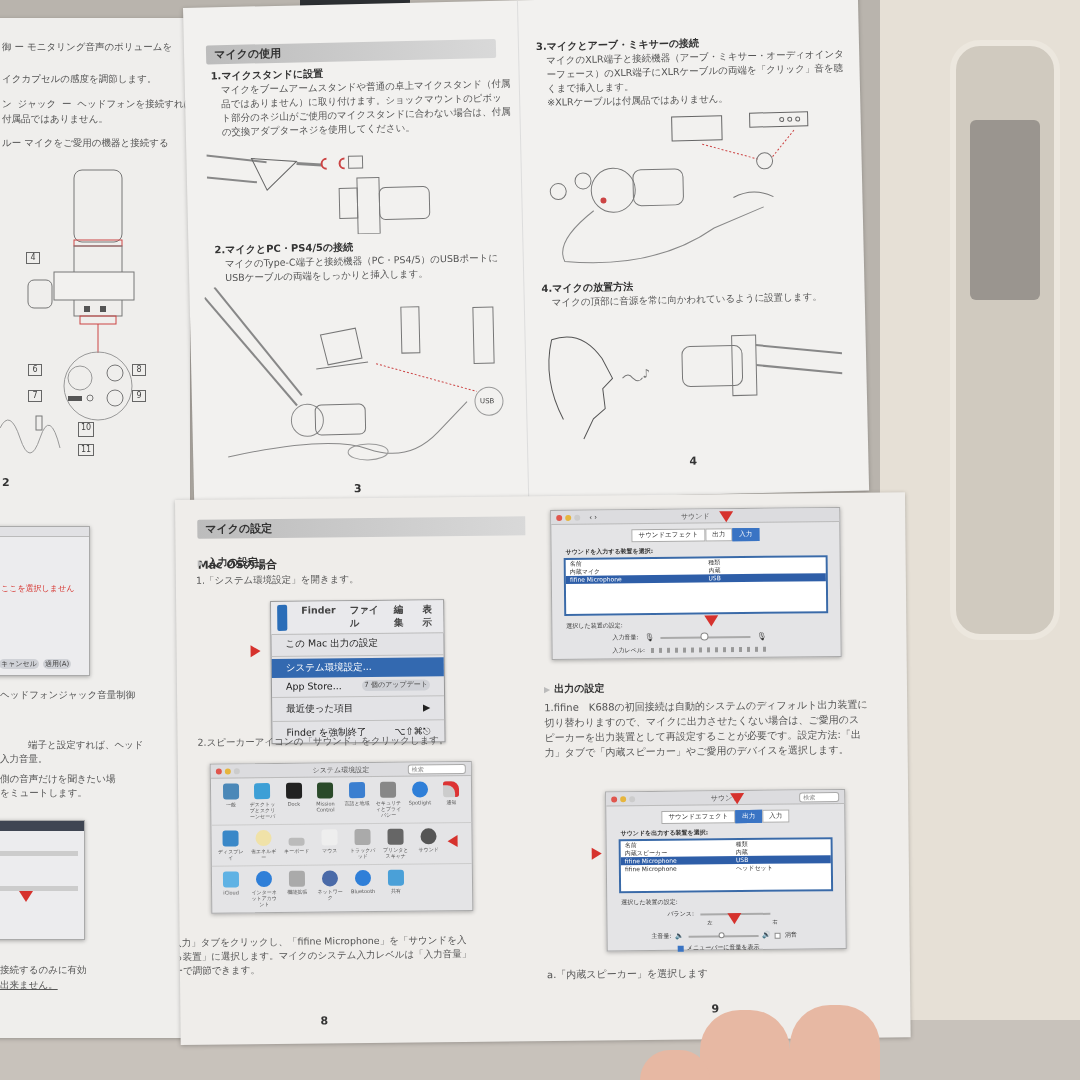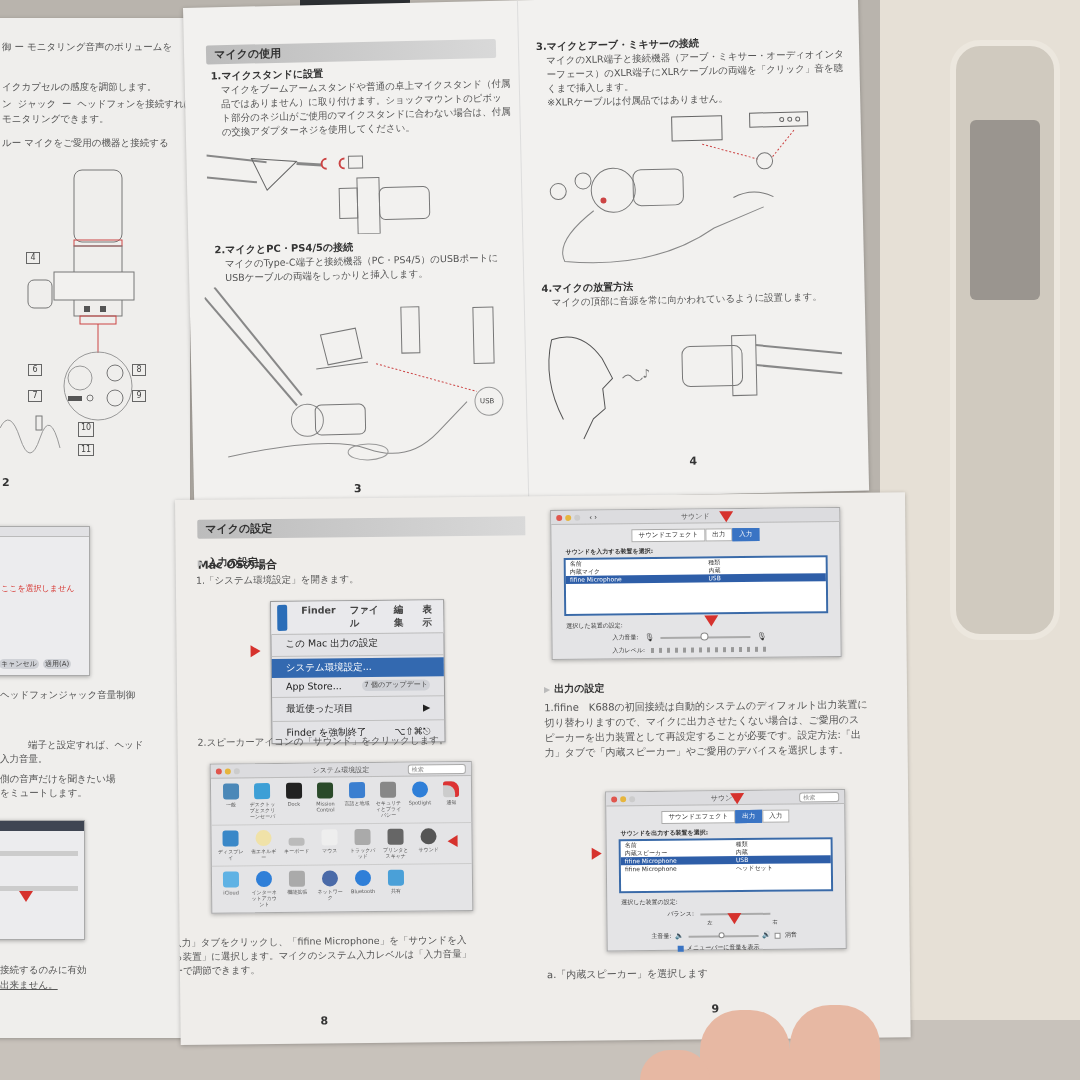--- a/index.html
+++ b/index.html
@@ -61,23 +61,23 @@
 <div class="bg-tray">
   <div class="bg-tray-slot"></div>
   <div class="bg-tray-inner"></div>
 </div>
 <div class="bg-bottom"></div>
 <div class="dark-object"></div>
 
 <div class="sheet" style="left:-10px; top:18px; width:200px; height:1020px; background:#efeeec;">
   <div class="page" style="left:0; top:0; width:200px; height:480px;">
     <div class="body-text" style="position:absolute; left:12px; top:22px; white-space:nowrap;">御 ー モニタリング音声のボリュームを</div>
-    <div class="body-text" style="position:absolute; left:12px; top:62px; white-space:nowrap;">イクカプセルの感度を調節します。</div>
+    <div class="body-text" style="position:absolute; left:12px; top:54px; white-space:nowrap;">イクカプセルの感度を調節します。</div>
     <div class="body-text" style="position:absolute; left:12px; top:80px; white-space:nowrap;font-family:Liberation Mono, monospace;">ン ジャック ー ヘッドフォンを接続すれば</div>
-    <div class="body-text" style="position:absolute; left:12px; top:94px; white-space:nowrap;">モニタリングできます。</div>
+    <div class="body-text" style="position:absolute; left:12px; top:94px; white-space:nowrap;">付属品ではありません。</div>
     <div class="body-text" style="position:absolute; left:12px; top:118px; white-space:nowrap;">ルー マイクをご愛用の機器と接続する</div>
 
     <svg class="line-art" style="left:10px; top:150px;" width="170" height="310" viewBox="0 0 170 310">
       <rect x="74" y="2" width="48" height="72" rx="8" fill="none" stroke="#777" stroke-width="1"></rect>
       <rect x="74" y="72" width="48" height="6" fill="none" stroke="#c44" stroke-width="1"></rect>
       <rect x="74" y="78" width="48" height="70" fill="none" stroke="#777" stroke-width="1"></rect>
       <rect x="54" y="104" width="80" height="28" fill="#f2f1ef" stroke="#777" stroke-width="1"></rect>
       <rect x="28" y="112" width="24" height="28" rx="6" fill="none" stroke="#777"></rect>
       <rect x="80" y="148" width="36" height="8" fill="none" stroke="#c44"></rect>
       <rect x="84" y="138" width="6" height="6" fill="#555"></rect>

